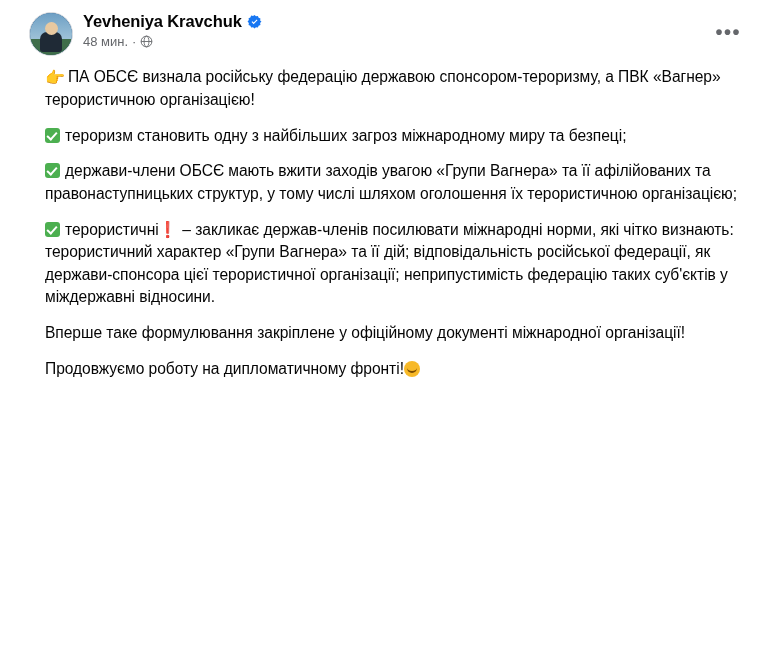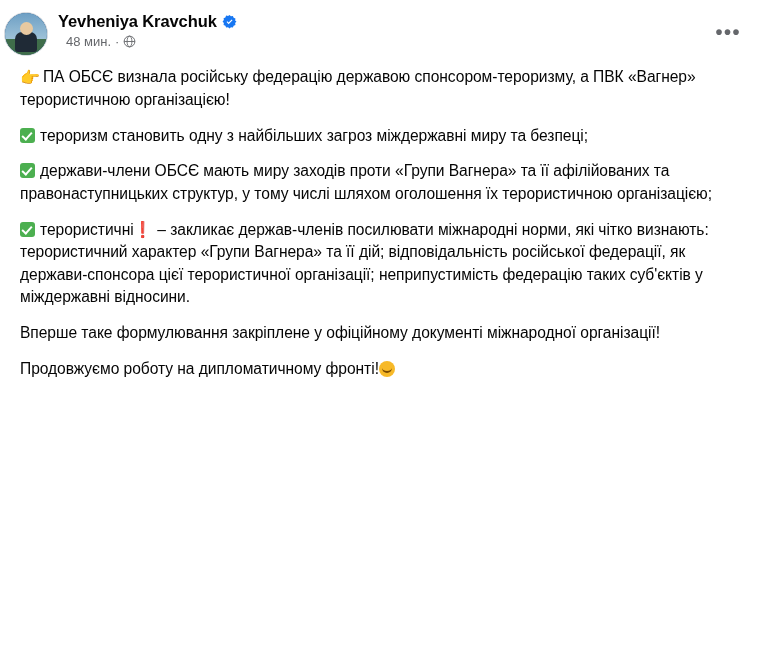--- a/index.html
+++ b/index.html
@@ -11,21 +11,21 @@
     height: 653px;
     background: #ffffff;
     font-family: "Liberation Sans", sans-serif;
     color: #050505;
     overflow: hidden;
   }
   .post {
     width: 763px;
     height: 653px;
     box-sizing: border-box;
-    padding: 12px 16px 0 4px;
+    padding: 12px 16px 0 29px;
     background: #ffffff;
     position: relative;
   }
   .post-header {
     display: flex;
     align-items: flex-start;
     margin-bottom: 10px;
     position: relative;
   }
   .avatar {
@@ -92,21 +92,20 @@
     margin-left: 5px;
     flex: 0 0 15px;
     display: inline-block;
   }
   .meta-row {
     display: flex;
     align-items: center;
     margin-top: 4px;
     color: #65676b;
     font-size: 13px;
-    margin-left: 8px;
   }
   .meta-time { }
   .meta-dot {
     margin: 0 4px;
   }
   .globe-icon {
     width: 13px;
     height: 13px;
     display: inline-block;
     vertical-align: middle;
@@ -269,26 +268,26 @@
   </div>
 
   <div class="post-body">
 
     <p class="para">
       <span class="emoji point-hand">👉</span><span>ПА ОБСЄ визнала російську федерацію державою спонсором-тероризму, а ПВК «Вагнер» терористичною організацією!</span>
     </p>
 
 
     <p class="para">
-      <span class="chk"></span><span>тероризм становить одну з найбільших загроз міждержавні миру та безпеці;</span>
-    </p>
-
-
-    <p class="para">
-      <span class="chk"></span><span>держави-члени ОБСЄ мають миру заходів проти «Групи Вагнера» та її афілійованих та правонаступницьких структур, у тому числі шляхом оголошення їх терористичною організацією;</span>
+      <span class="chk"></span><span>тероризм становить одну з найбільших загроз міжнародному миру та безпеці;</span>
+    </p>
+
+
+    <p class="para">
+      <span class="chk"></span><span>держави-члени ОБСЄ мають вжити заходів увагою «Групи Вагнера» та її афілійованих та правонаступницьких структур, у тому числі шляхом оголошення їх терористичною організацією;</span>
     </p>
 
     <p class="para">
       <span class="chk"></span><span>терористичні</span><span class="excl">❗</span><span> – закликає держав-членів посилювати міжнародні норми, які чітко визнають: терористичний характер «Групи Вагнера» та її дій; відповідальність російської федерації, як держави-спонсора цієї терористичної організації; неприпустимість федерацію таких суб'єктів у міждержавні відносини.</span>
     </p>
 
     <p class="para">
       <span>Вперше таке формулювання закріплене у офіційному документі міжнародної організації!</span>
     </p>
 

